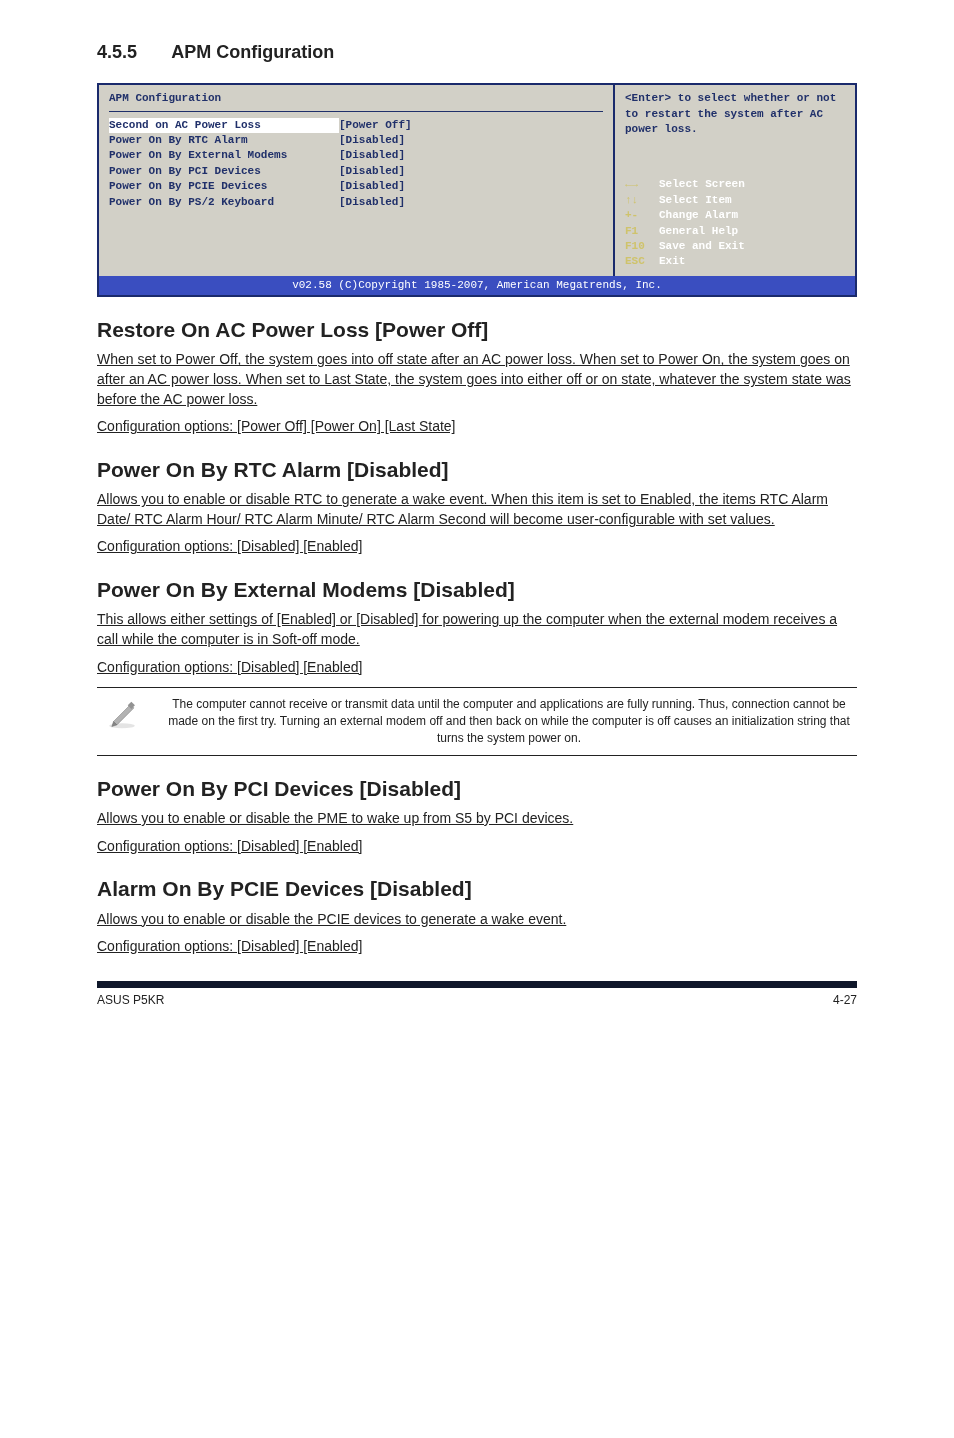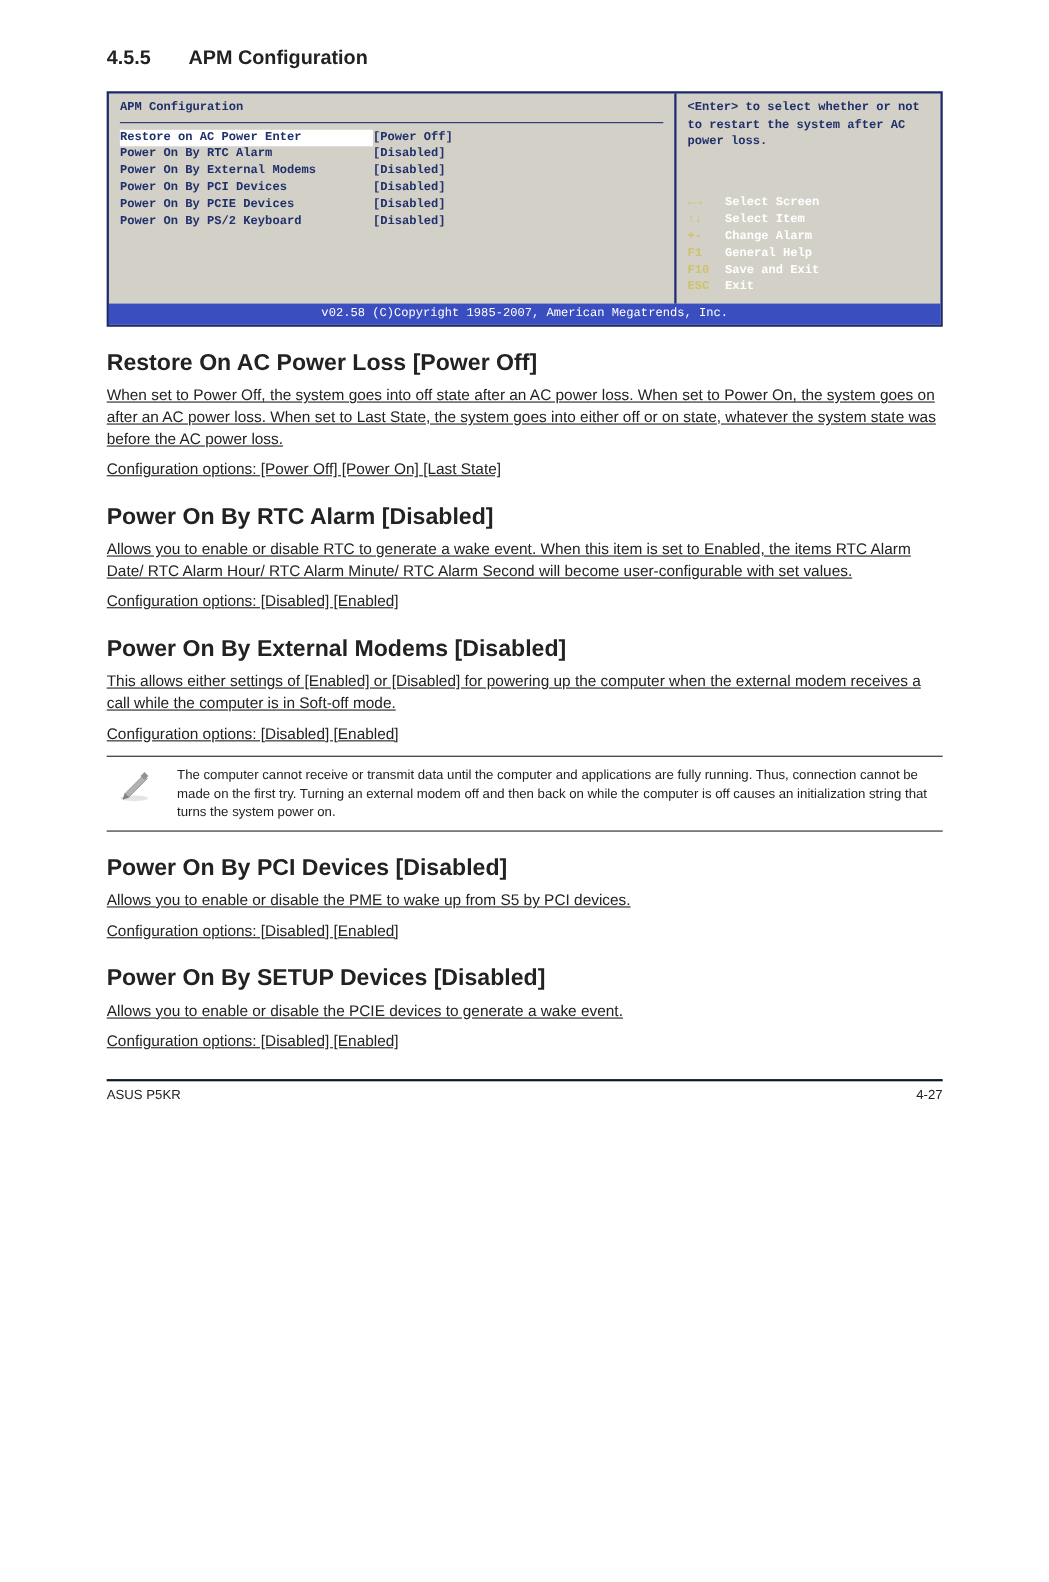--- a/index.html
+++ b/index.html
@@ -61,39 +61,39 @@
       color: #fff;
       text-align: center;
       font-weight: normal;
       padding: 2px 0;
       font-size: 11px;
     }
 
     .note-block { display: flex; border-top: 1px solid #222; border-bottom: 1px solid #222; padding: 8px 0; margin: 10px 0 16px 0; gap: 14px; }
     .note-icon-wrap { width: 50px; flex: 0 0 50px; display: flex; align-items: flex-start; justify-content: center; }
     .note-icon { width: 34px; height: auto; opacity: 0.9; }
-    .note-text { font-size: 12px; }
+    .note-text { font-size: 12px; text-align: center; }
 
-    .page-footer { display: flex; justify-content: space-between; border-top: 2px solid #0f172a; margin-top: 24px; padding-top: 4px; font-size: 12px; }
+    .page-footer { display: flex; justify-content: space-between; border-top: 7px solid #0f172a; margin-top: 24px; padding-top: 4px; font-size: 12px; }
   </style>
 </head>
 <body>
 
 <h1 class="section-header">
   <span class="num">4.5.5</span>
   <span>APM Configuration</span>
 </h1>
 
 <div class="bios-box">
   <div class="bios-body">
     <div class="bios-left">
       <div class="bios-section-title">APM Configuration</div>
       <div class="bios-hr"></div>
       <div class="bios-row sel">
-        <span class="k">Restore on AC Power Enter</span>
+        <span class="k">Second on AC Power Loss</span>
         <span class="v">[Power Off]</span>
       </div>
       <div class="bios-row">
         <span class="k">Power On By RTC Alarm</span>
         <span class="v">[Disabled]</span>
       </div>
       <div class="bios-row">
         <span class="k">Power On By External Modems</span>
         <span class="v">[Disabled]</span>
       </div>
@@ -146,20 +146,20 @@
       <rect x="28" y="8" width="6" height="6" transform="rotate(45 31 11)" fill="#888"></rect>
     </svg>
   </div>
   <div class="note-text">The computer cannot receive or transmit data until the computer and applications are fully running. Thus, connection cannot be made on the first try. Turning an external modem off and then back on while the computer is off causes an initialization string that turns the system power on.</div>
 </div>
 
 <h2 class="sub">Power On By PCI Devices [Disabled]</h2>
 <p>Allows you to enable or disable the PME to wake up from S5 by PCI devices.</p>
 <p>Configuration options: [Disabled] [Enabled]</p>
 
-<h2 class="sub">Power On By SETUP Devices [Disabled]</h2>
+<h2 class="sub">Alarm On By PCIE Devices [Disabled]</h2>
 <p>Allows you to enable or disable the PCIE devices to generate a wake event.</p>
 <p>Configuration options: [Disabled] [Enabled]</p>
 
 <div class="page-footer">
   <span>ASUS P5KR</span>
   <span>4-27</span>
 </div>
 
 </body></html>

